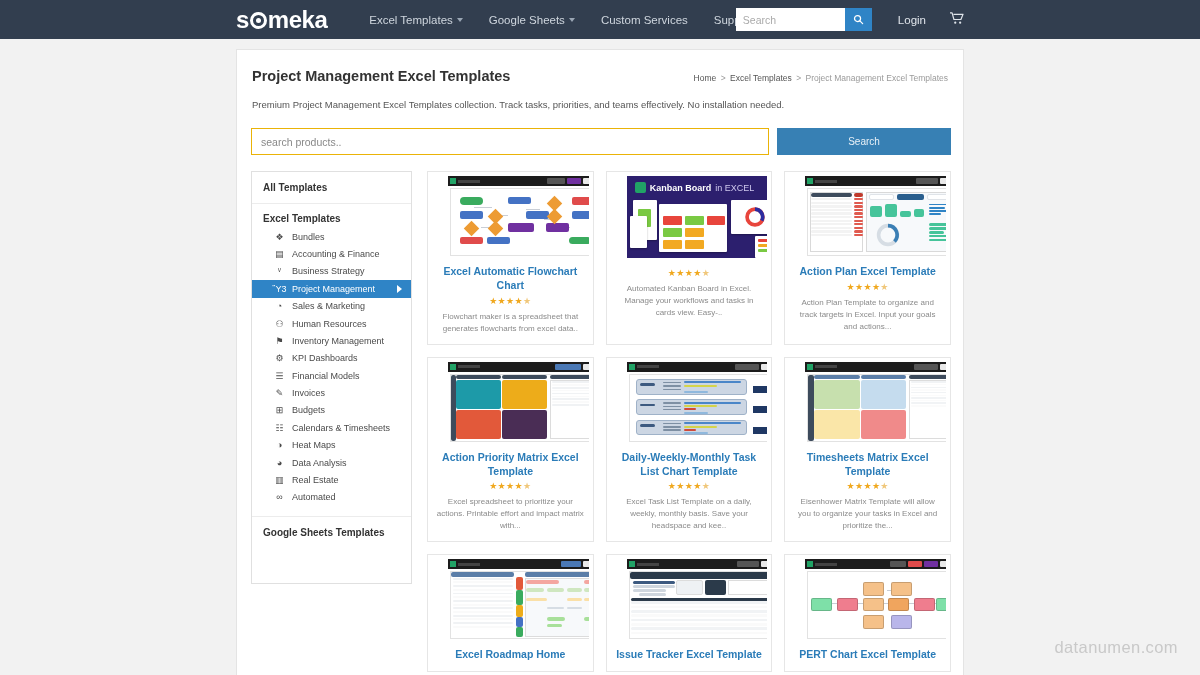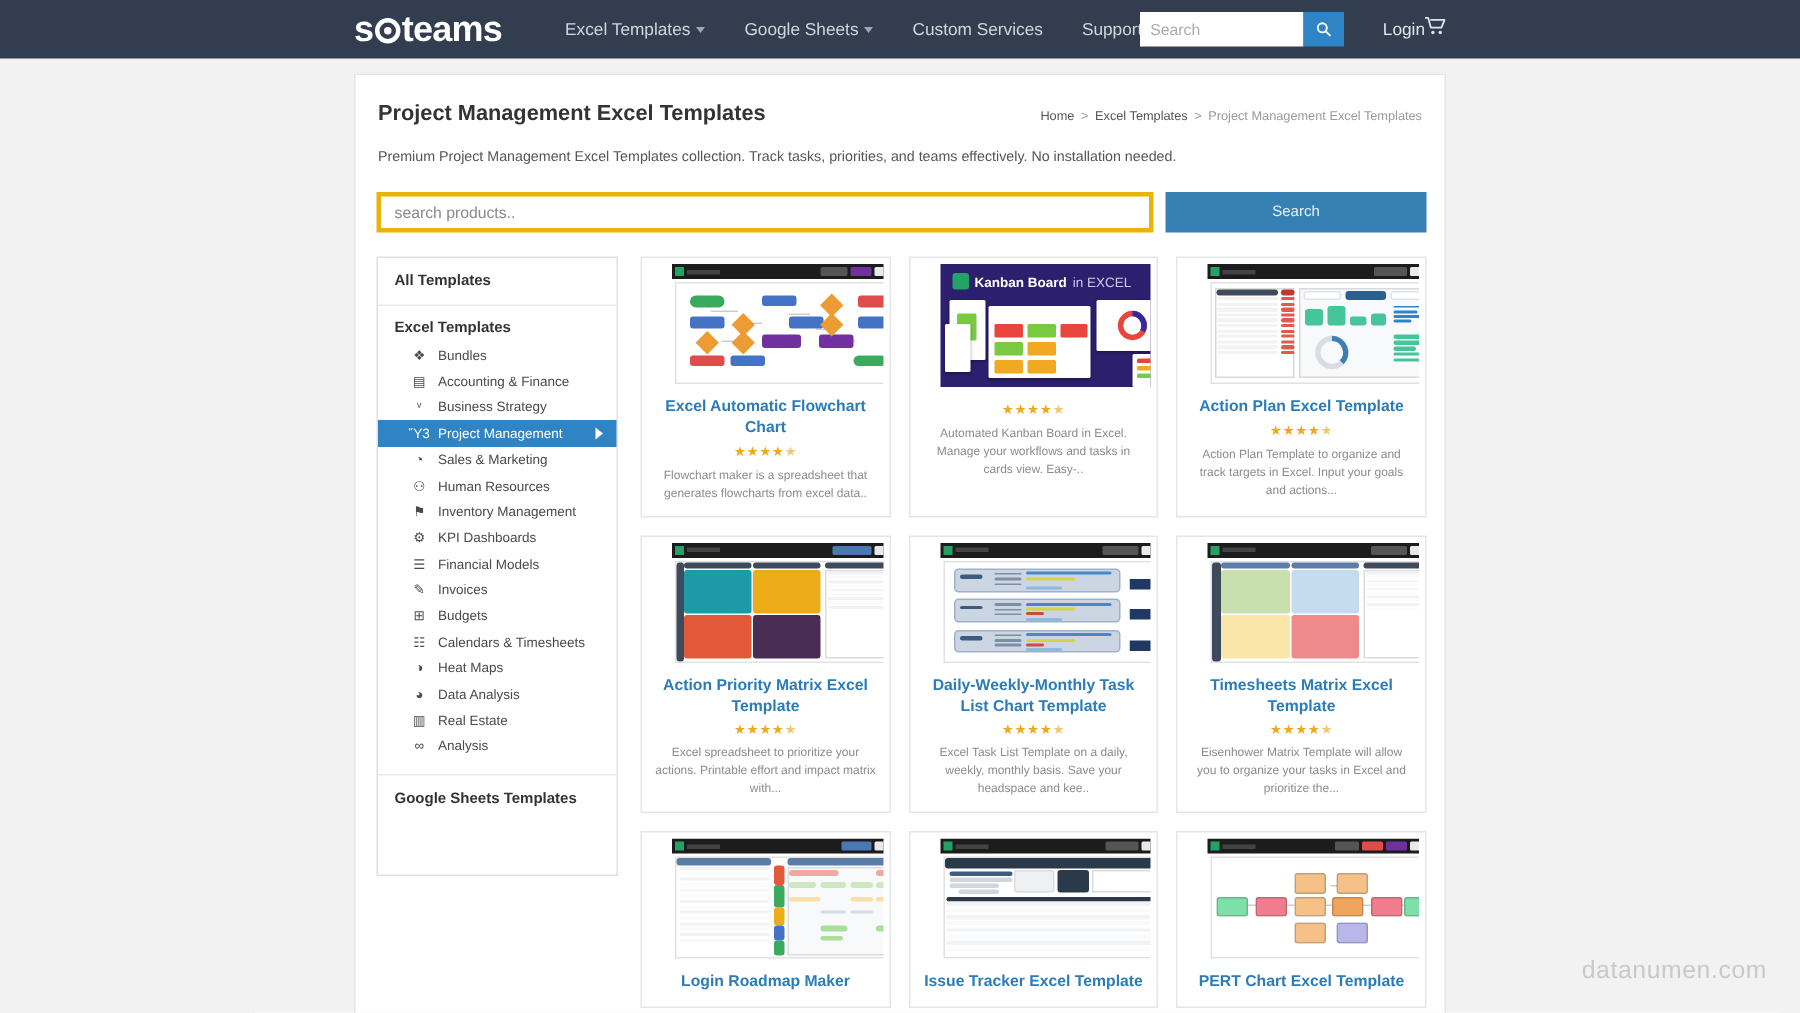--- a/index.html
+++ b/index.html
@@ -93,20 +93,21 @@
     border: none;
     display: flex;
     align-items: center;
     justify-content: center;
     cursor: pointer;
   }
   .login-link {
     color: #dfe4ea;
     font-size: 11.5px;
     cursor: pointer;
+    margin-right: 24px;
   }
   .cart-icon { cursor: pointer; }
 
   
   .page {
     width: 728px;
     margin: 10px auto 0;
     background: #fff;
     border: 1px solid #e4e4e4;
     min-height: 630px;
@@ -136,21 +137,21 @@
   
   .searchrow {
     display: flex;
     margin-top: 18px;
     padding: 0 0 0 2px;
     gap: 8px;
   }
   .searchrow input {
     flex: 1;
     height: 27px;
-    border: 3px solid #eab308;
+    border: 1px solid #eab308;
     padding: 0 9px;
     font-size: 10.5px;
     color: #666;
     outline: none;
     font-family: "Liberation Sans", sans-serif;
     background: #fff;
   }
   .searchrow input::placeholder { color: #888; }
   .searchrow .btn {
     width: 174px;
@@ -302,21 +303,21 @@
     font-family: "Liberation Sans", sans-serif;
   }
 </style>
 </head>
 <body>
 
 <div class="topbar">
   <div class="logo">
     <span>s</span>
       <span class="o-mark"></span>
-      <span>teams</span>
+      <span>meka</span>
   </div>
   <div class="nav-items">
     <div class="nav-item">
       <span>Excel Templates</span>
       <span class="caret-dn"></span>
     </div>
     <div class="nav-item">
       <span>Google Sheets</span>
       <span class="caret-dn"></span>
     </div>
@@ -432,21 +433,21 @@
           <div class="side-item">
             <span class="ic">◕</span>
             <span>Data Analysis</span>
           </div>
           <div class="side-item">
             <span class="ic">▥</span>
             <span>Real Estate</span>
           </div>
           <div class="side-item">
             <span class="ic">∞</span>
-            <span>Analysis</span>
+            <span>Automated</span>
           </div>
         </div>
       <div class="side-divider"></div>
       <div class="side-head nb">Google Sheets Templates</div>
     </div>
 
     <div class="cards" id="cards">
         <div class="card">
           <div class="card-thumb">
             <div class="tb">
@@ -770,21 +771,21 @@
                 <div class="node" style="left:88%;top:38%;width:11%;height:5%;background:#fae0a8;"></div>
                 <div class="node" style="left:64%;top:52%;width:11%;height:4%;background:#d6dde4;"></div>
                 <div class="node" style="left:77%;top:52%;width:10%;height:4%;background:#d6dde4;"></div>
                 <div class="node" style="left:64%;top:68%;width:12%;height:5%;background:#a8e09a;"></div>
                 <div class="node" style="left:88%;top:68%;width:11%;height:5%;background:#a8e09a;"></div>
                 <div class="node" style="left:64%;top:78%;width:10%;height:5%;background:#a8e09a;"></div>
               </div>
             </div>
           </div>
           <div class="card-body">
-            <div class="card-title">Login Roadmap Maker</div>
+            <div class="card-title">Excel Roadmap Home</div>
           </div>
         </div>
         <div class="card">
           <div class="card-thumb">
             <div class="tb">
               <div class="tb-bar">
                 <span class="sq"></span>
                 <span class="ln" style="width:22px"></span>
                 <span class="grow"></span>
                 <span class="pill" style="width:22px;background:#555"></span>

